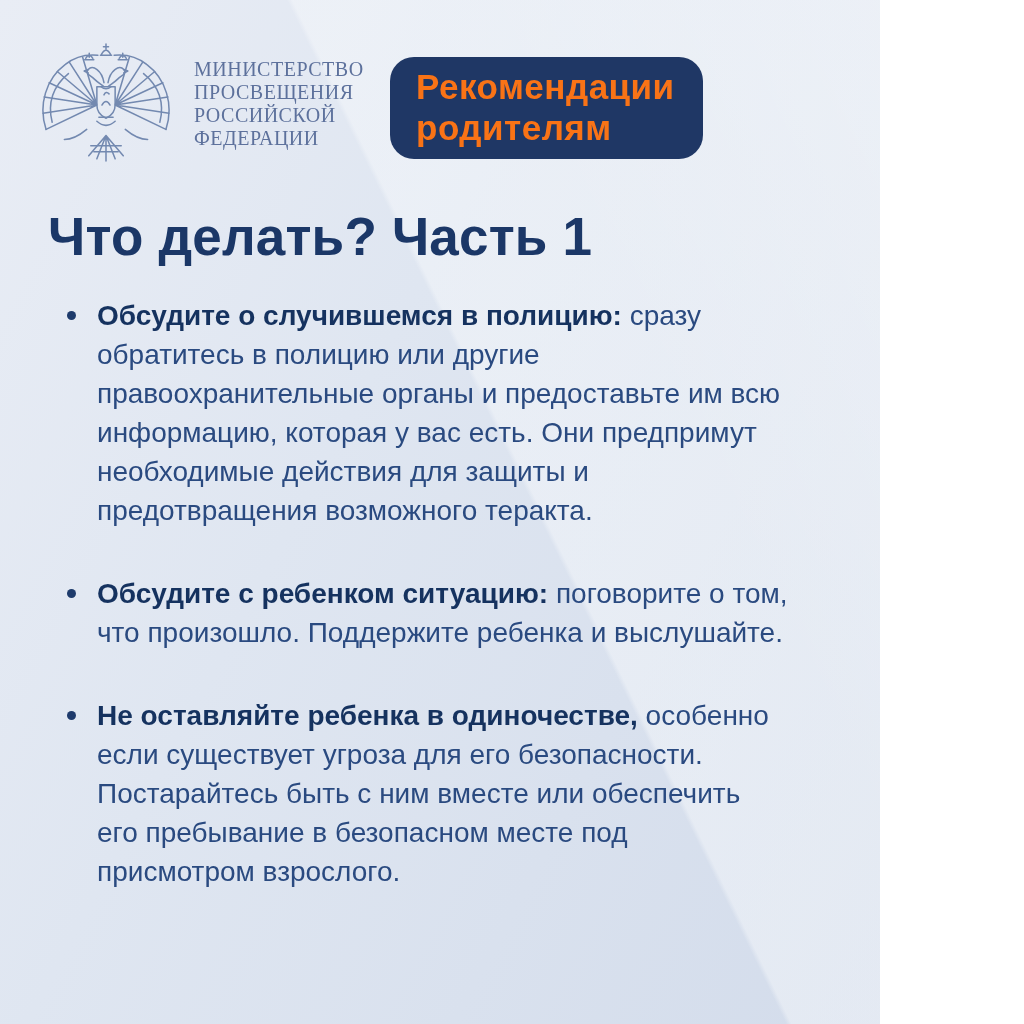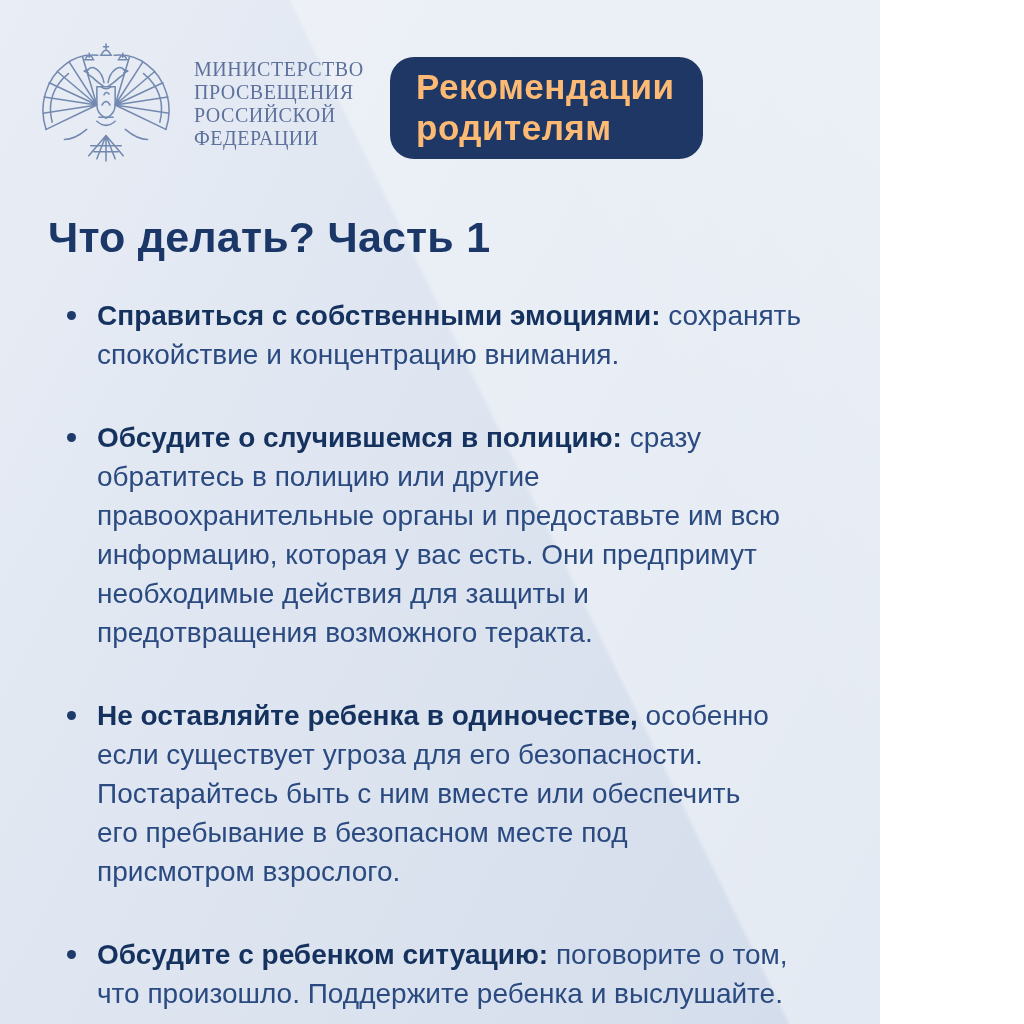--- a/index.html
+++ b/index.html
@@ -37,31 +37,31 @@
     color:#5d719c;
     white-space:pre-line;
   }
   .badge{
     position:absolute;left:390px;top:57px;
     box-sizing:border-box;
     min-width:298px;min-height:86px;
     padding:9px 28px 11px 26px;
     background:#1f3765;
     border-radius:24px;
-    color:#fdba74;
+    color:#f97316;
     font-size:35px;line-height:41px;font-weight:700;
     letter-spacing:0.5px;
     white-space:pre-line;
   }
 
   
   .title{
     position:absolute;left:48px;top:213px;
     margin:0;
-    font-size:43px;line-height:48px;font-weight:700;
+    font-size:53px;line-height:48px;font-weight:700;
     color:#1b3767;
     letter-spacing:0.2px;
   }
   .bullets{
     position:absolute;left:48px;top:296px;
     width:930px;
     margin:0;padding:0;
     list-style:none;
   }
   .bullets li{
@@ -130,41 +130,36 @@
 ФЕДЕРАЦИИ</div>
 
     <div class="badge">Рекомендации
 родителям</div>
 
     <h1 class="title">Что делать? Часть 1</h1>
 
     <ul class="bullets">
       <li>
         <span class="dot"></span>
-        <p class="bullet-text"><b>Справиться с собственными эмоциями:</b><span> сохранять
-спокойствие и концентрацию внимания.</span></p>
-      </li>
-      <li>
-        <span class="dot"></span>
         <p class="bullet-text"><b>Обсудите о случившемся в полицию:</b><span> сразу
 обратитесь в полицию или другие
 правоохранительные органы и предоставьте им всю
 информацию, которая у вас есть. Они предпримут
 необходимые действия для защиты и
 предотвращения возможного теракта.</span></p>
       </li>
       <li>
         <span class="dot"></span>
+        <p class="bullet-text"><b>Обсудите с ребенком ситуацию:</b><span> поговорите о том,
+что произошло. Поддержите ребенка и выслушайте.</span></p>
+      </li>
+      <li>
+        <span class="dot"></span>
         <p class="bullet-text"><b>Не оставляйте ребенка в одиночестве,</b><span> особенно
 если существует угроза для его безопасности.
 Постарайтесь быть с ним вместе или обеспечить
 его пребывание в безопасном месте под
 присмотром взрослого.</span></p>
-      </li>
-      <li>
-        <span class="dot"></span>
-        <p class="bullet-text"><b>Обсудите с ребенком ситуацию:</b><span> поговорите о том,
-что произошло. Поддержите ребенка и выслушайте.</span></p>
       </li>
     </ul>
 
   </div>
 </div>
 
 </body></html>

